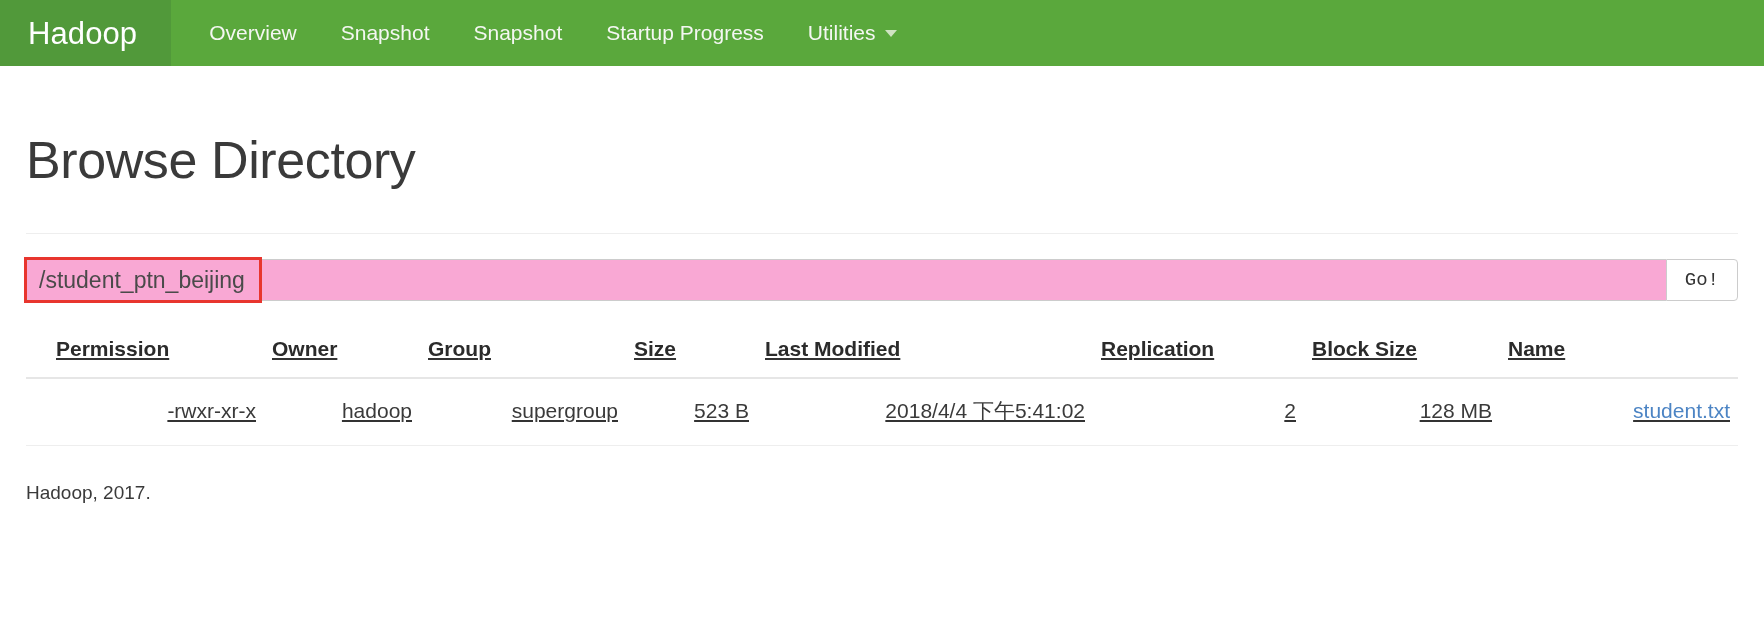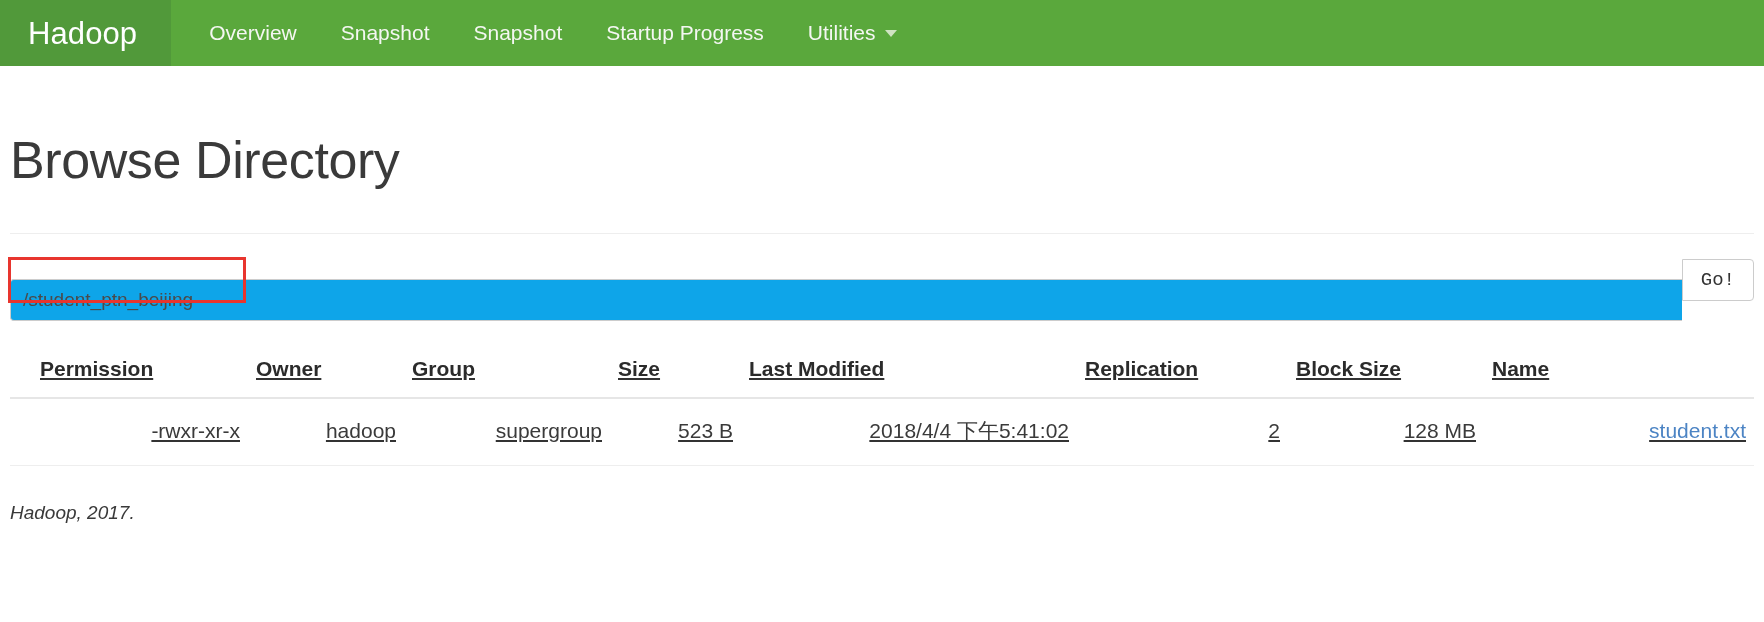--- a/index.html
+++ b/index.html
@@ -63,21 +63,21 @@
     height: 0;
     margin-left: 9px;
     vertical-align: middle;
     border-top: 7px solid #cfe3c2;
     border-right: 6px solid transparent;
     border-left: 6px solid transparent;
   }
 
   
   .container {
-    padding: 0 10px;
+    padding: 0 26px;
   }
 
   .page-title {
     font-size: 52px;
     font-weight: 400;
     color: #3a3a3a;
     margin: 66px 0 0 0;
     line-height: 1.1;
     letter-spacing: -0.4px;
   }
@@ -93,30 +93,29 @@
     display: flex;
     margin-top: 25px;
     position: relative;
     width: 100%;
   }
   .path-input {
     flex: 1 1 auto;
     height: 42px;
     box-sizing: border-box;
     padding: 6px 12px;
-    font-size: 19px;
+    font-size: 23px;
     font-family: "Liberation Sans", "DejaVu Sans", sans-serif;
     color: #4a4a4a;
     border: 1px solid #cccccc;
     border-right: 0;
     border-radius: 4px 0 0 4px;
-    background: #0ea5e9;
+    background: #f9a8d4;
     outline: none;
     min-width: 0;
-    margin-top: 20px;
   }
   .go-button {
     flex: 0 0 auto;
     height: 42px;
     box-sizing: border-box;
     padding: 0 18px;
     font-size: 19px;
     font-family: Liberation Mono, monospace;
     color: #333333;
     background: #ffffff;
@@ -175,21 +174,20 @@
     color: #4c84c4;
     text-decoration: none;
     cursor: pointer;
   }
 
   
   .footer {
     margin-top: 36px;
     font-size: 19px;
     color: #3a3a3a;
-    font-style: italic;
   }
 </style>
 </head>
 <body>
 
 <div class="navbar">
   <div class="navbar-brand">Hadoop</div>
 
   <ul class="nav-links">
     <li>

